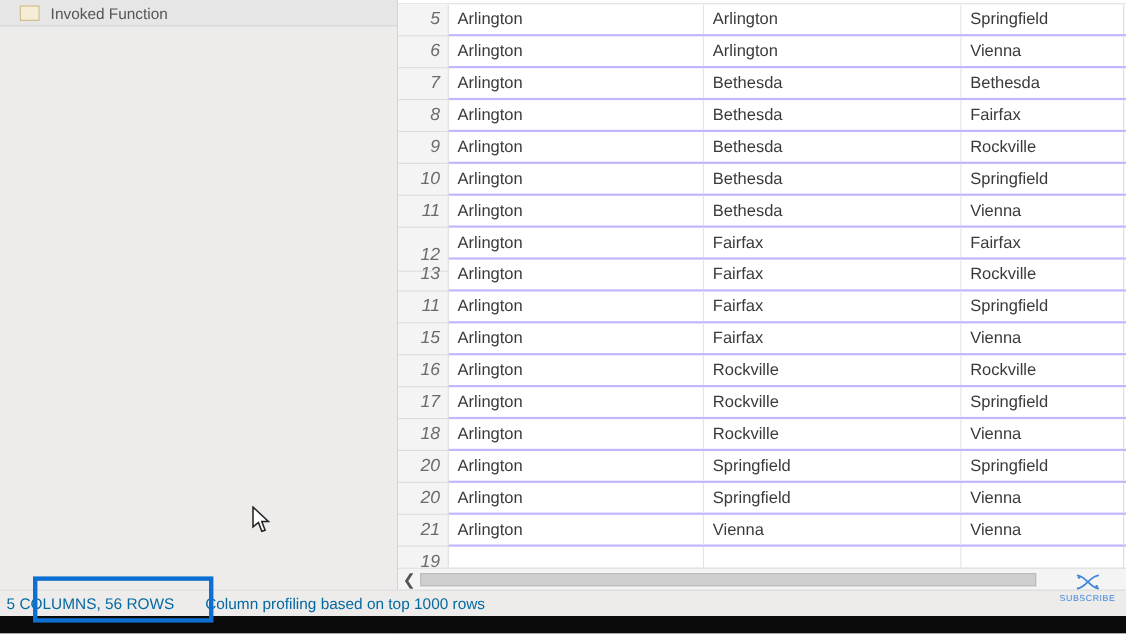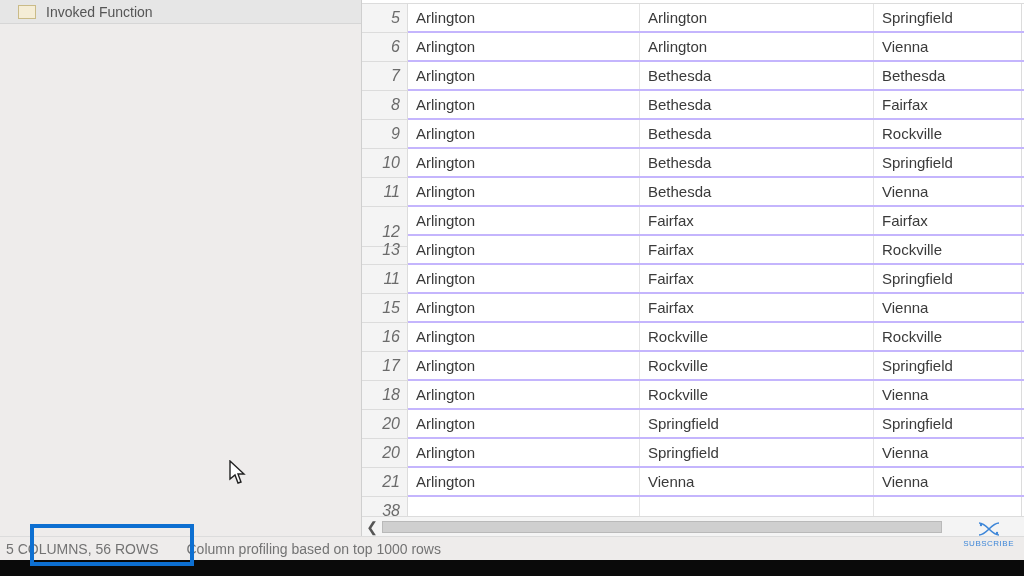--- a/index.html
+++ b/index.html
@@ -73,21 +73,21 @@
   }
   .hscroll .thumb {
     position: absolute; left: 0; top: 0; height: 12px; width: 560px;
     background: #cfcfcf; border: 1px solid #b9b9b9;
   }
 
   
   .status-bar {
     position: absolute; left: 0; bottom: 16px; width: 1024px; height: 24px;
     background: #eeeceb; display: flex; align-items: center;
-    font-size: 14px; color: #737373; border-top: 1px solid #dcdcdc;
+    font-size: 14px; color: #0369a1; border-top: 1px solid #dcdcdc;
   }
   .status-bar .seg { padding: 0 10px 0 6px; }
   .status-bar .seg + .seg { margin-left: 12px; }
 
   
   .highlight-box {
     position: absolute; left: 30px; bottom: 10px; width: 164px; height: 42px;
     border: 4px solid #0d6fd1; pointer-events: none;
   }
 
@@ -138,21 +138,21 @@
         <div class="row-num" style="top: 214px;">12</div>
         <div class="row-num" style="top: 232px;">13</div>
         <div class="row-num" style="top: 261px;">11</div>
         <div class="row-num" style="top: 290px;">15</div>
         <div class="row-num" style="top: 319px;">16</div>
         <div class="row-num" style="top: 348px;">17</div>
         <div class="row-num" style="top: 377px;">18</div>
         <div class="row-num" style="top: 406px;">20</div>
         <div class="row-num" style="top: 435px;">20</div>
         <div class="row-num" style="top: 464px;">21</div>
-        <div class="row-num" style="top: 493px;">38</div>
+        <div class="row-num" style="top: 493px;">19</div>
       </div>
     <div class="data-cols" id="datacols">
         <div class="grid-row">
           <div class="cell c0">Arlington</div>
           <div class="cell c1">Arlington</div>
           <div class="cell c2">Springfield</div>
         </div>
         <div class="grid-row">
           <div class="cell c0">Arlington</div>
           <div class="cell c1">Arlington</div>

